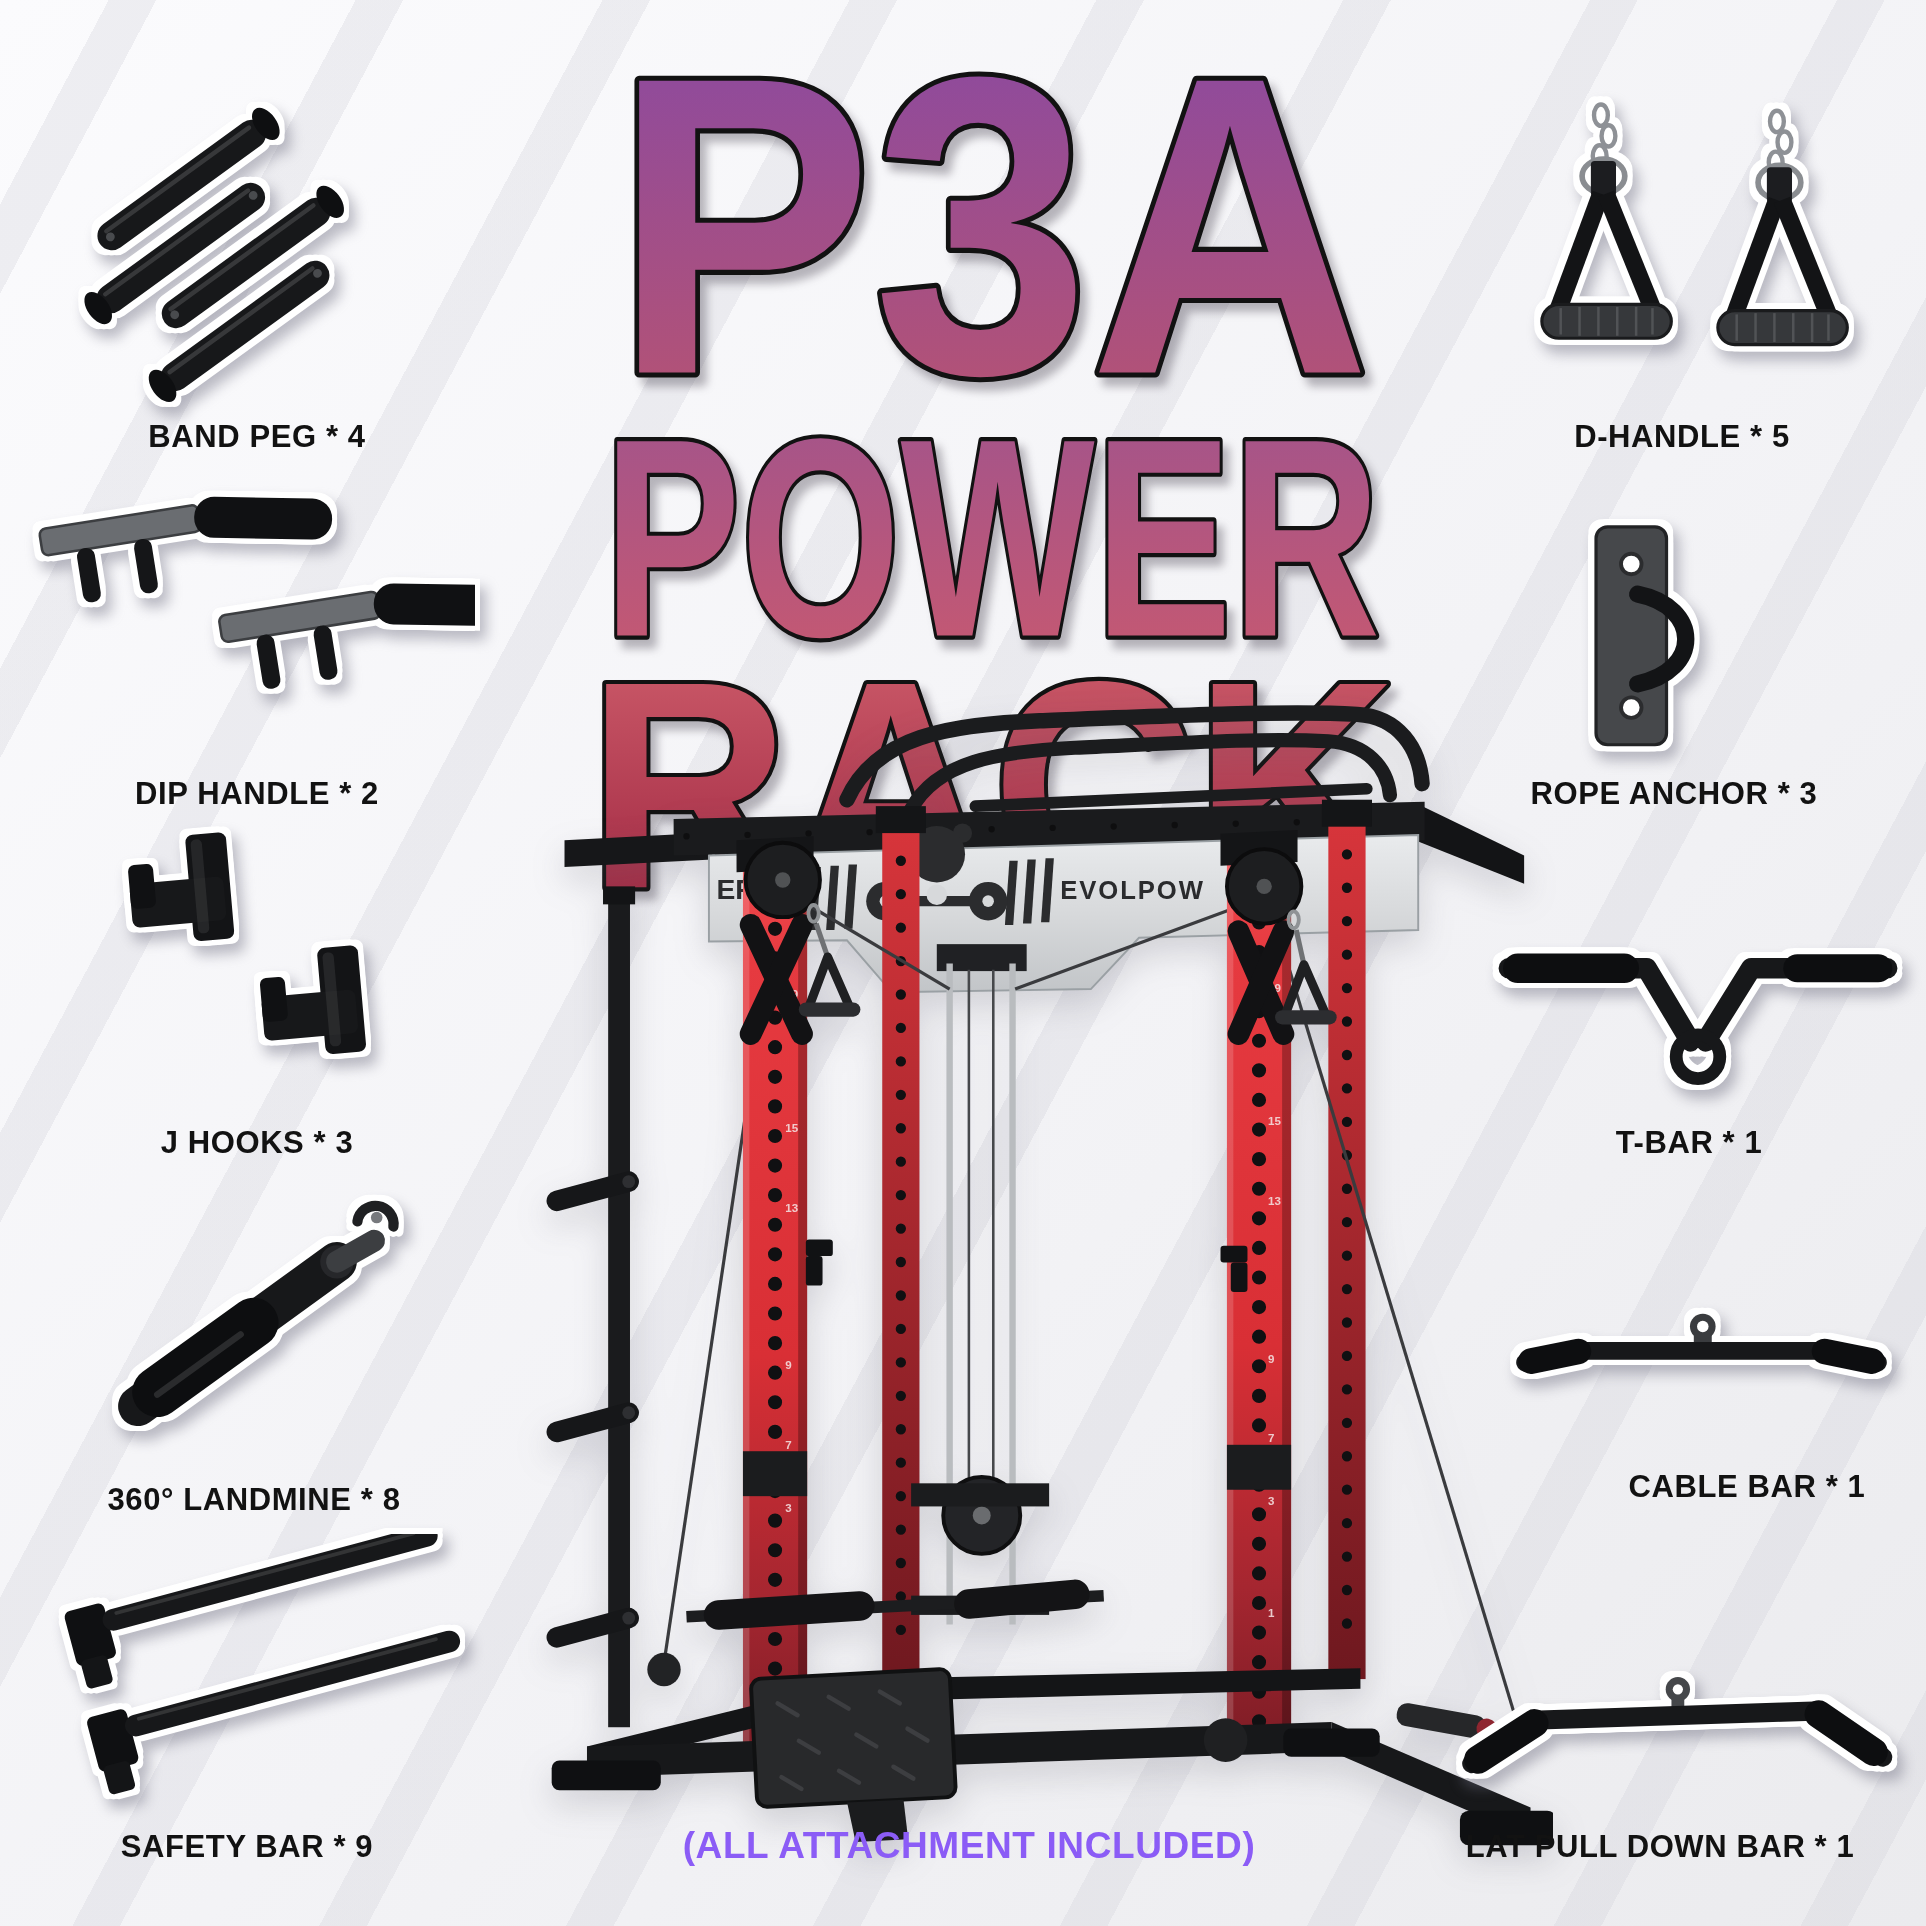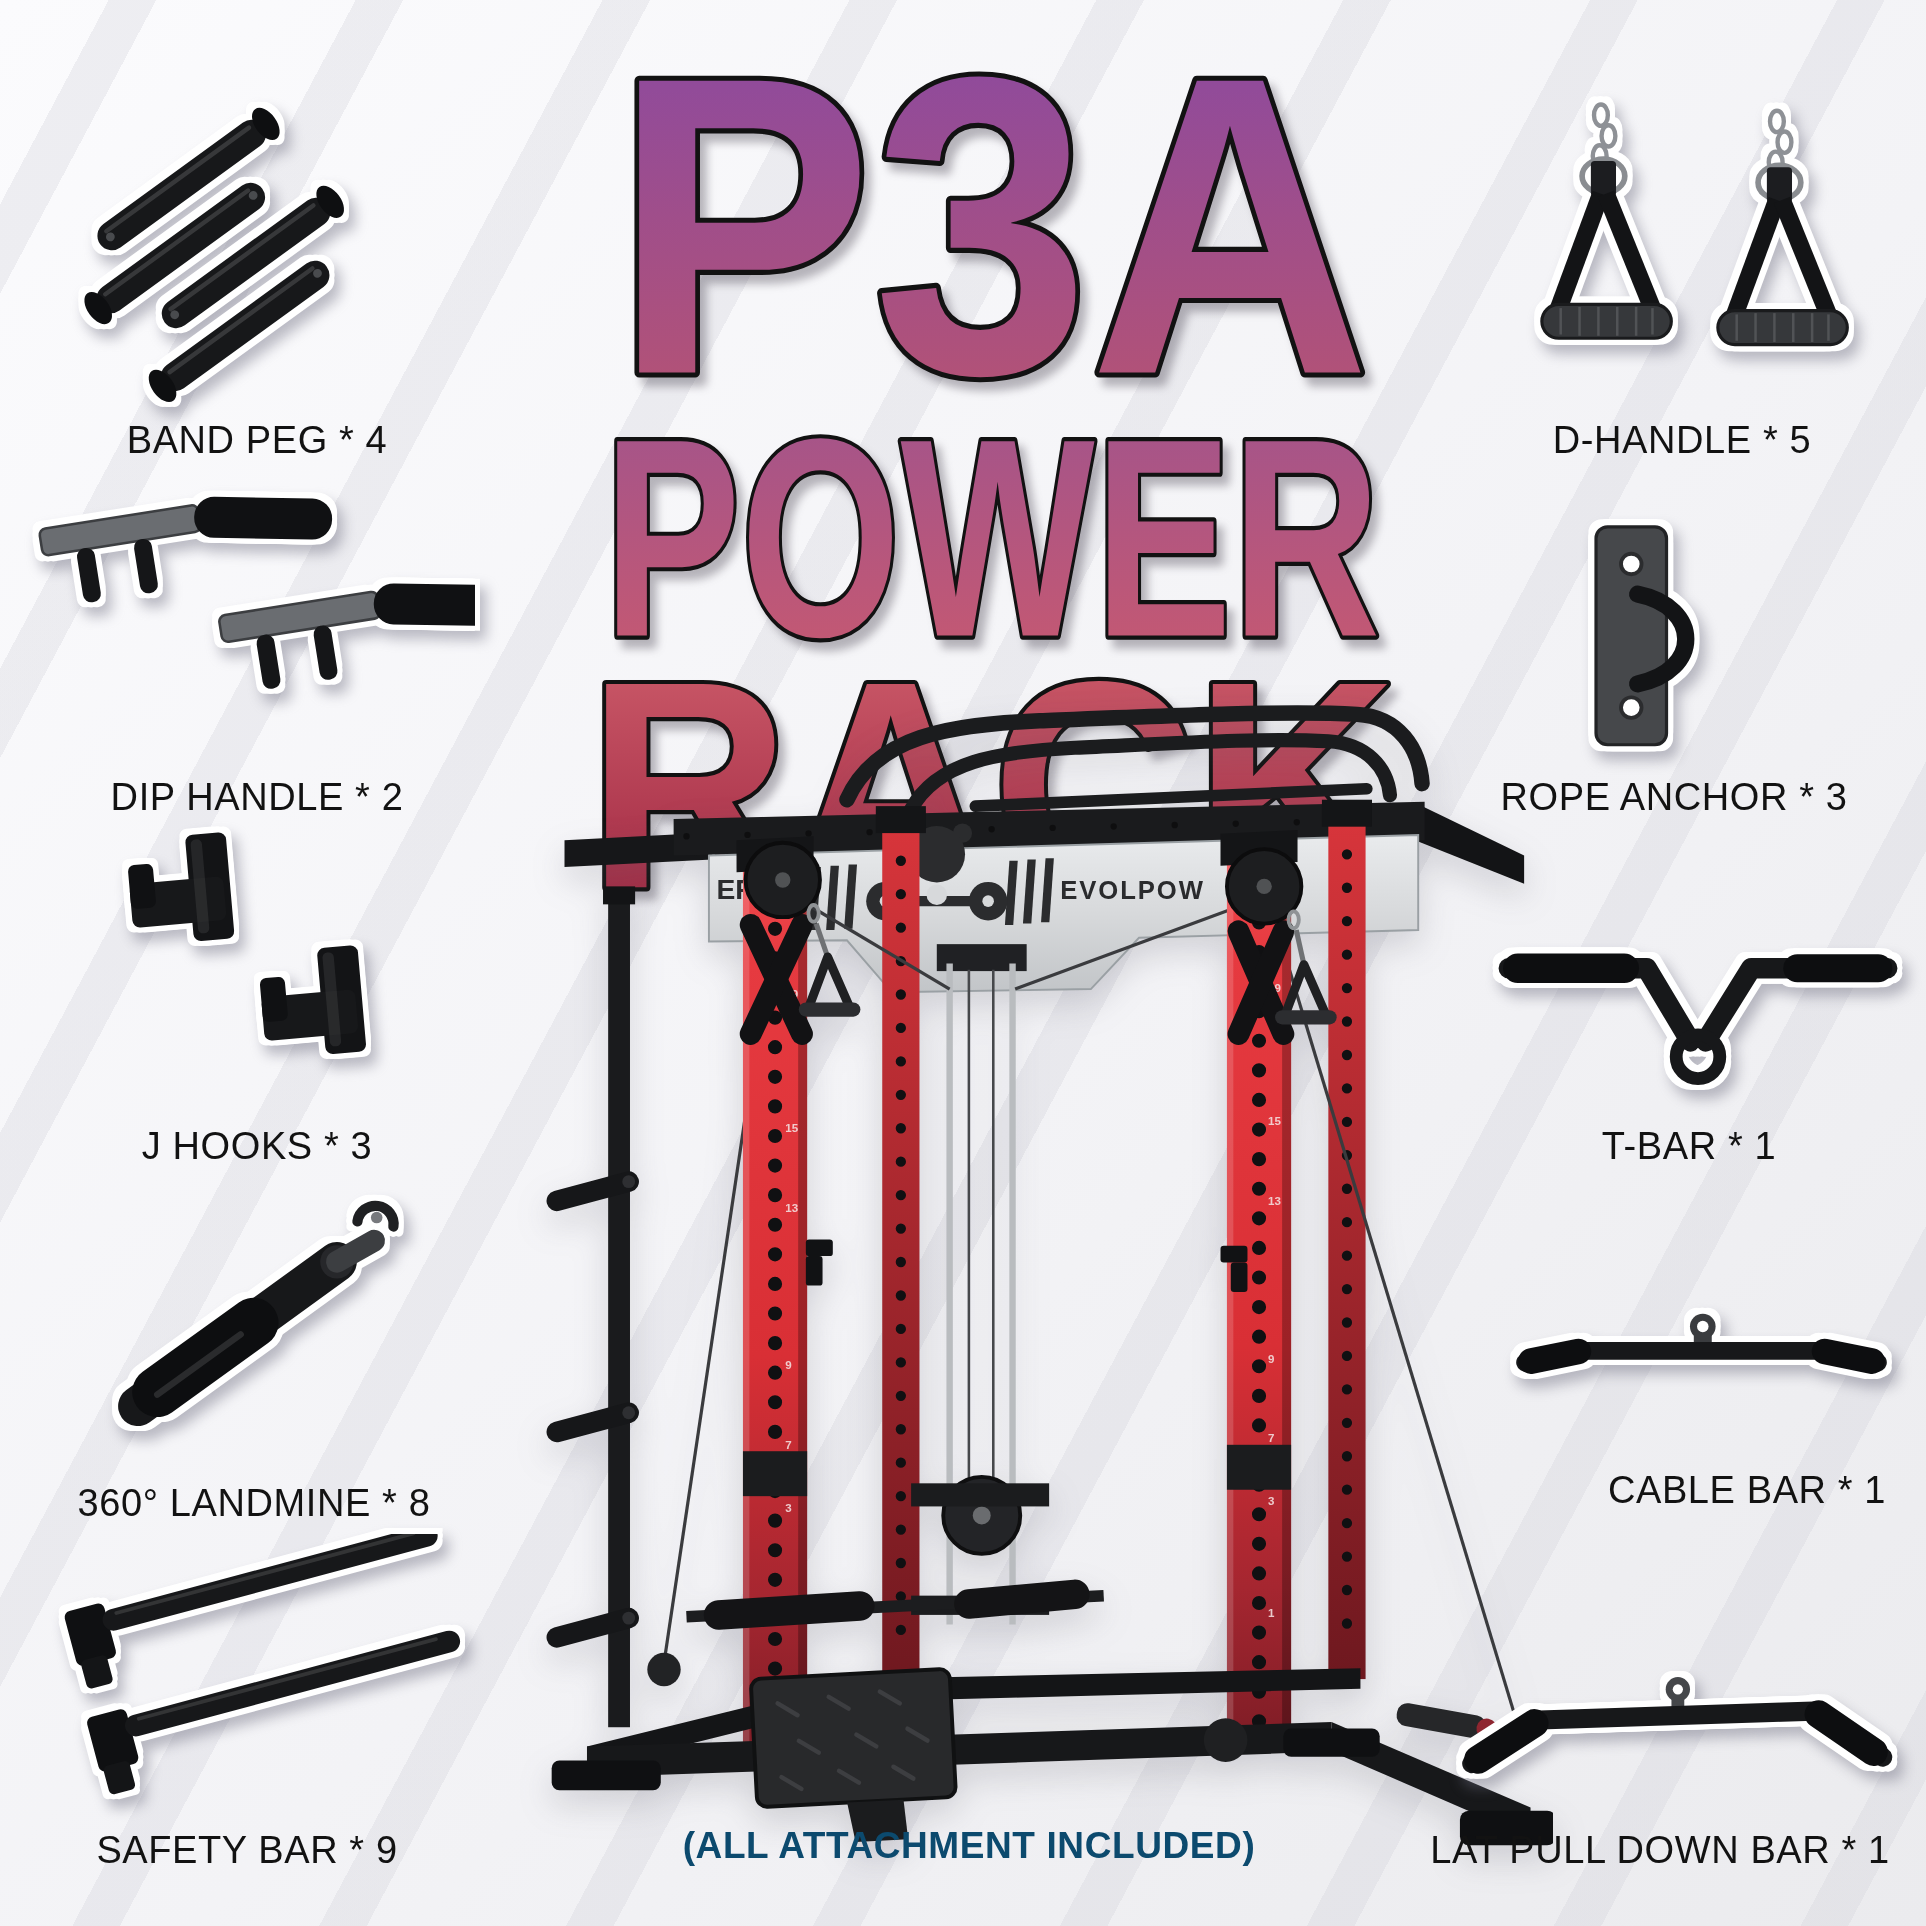--- a/index.html
+++ b/index.html
@@ -22,27 +22,27 @@
   .rack-svg{position:absolute;left:526px;top:687px;
     filter:drop-shadow(0 14px 16.7px rgba(90,90,105,.22));}
   .sticker{
     position:absolute;
     filter:drop-shadow(5.1px 0 0 #fff) drop-shadow(-5.1px 0 0 #fff)
            drop-shadow(0 5.1px 0 #fff) drop-shadow(0 -5.1px 0 #fff)
            drop-shadow(6.4px 9px 6.4px rgba(110,110,128,.45));
   }
   .label{
     position:absolute;transform:translateX(-50%);
-    font-weight:400;font-size:38px;letter-spacing:0.6px;
+    font-weight:700;font-size:31px;letter-spacing:0.6px;
     color:#121212;white-space:nowrap;
   }
   .footnote{
     position:absolute;transform:translateX(-50%);
     font-weight:700;font-size:37px;letter-spacing:0.6px;
-    color:#0c4a6e;white-space:nowrap;
+    color:#8b5cf6;white-space:nowrap;
   }
   text{font-family:"Liberation Sans",sans-serif;}
 </style>
 </head>
 <body>
 
 <div class="bg"></div>
 
 <svg class="title-svg" width="1926" height="963" viewBox="0 0 3000 1500">
   <defs>

